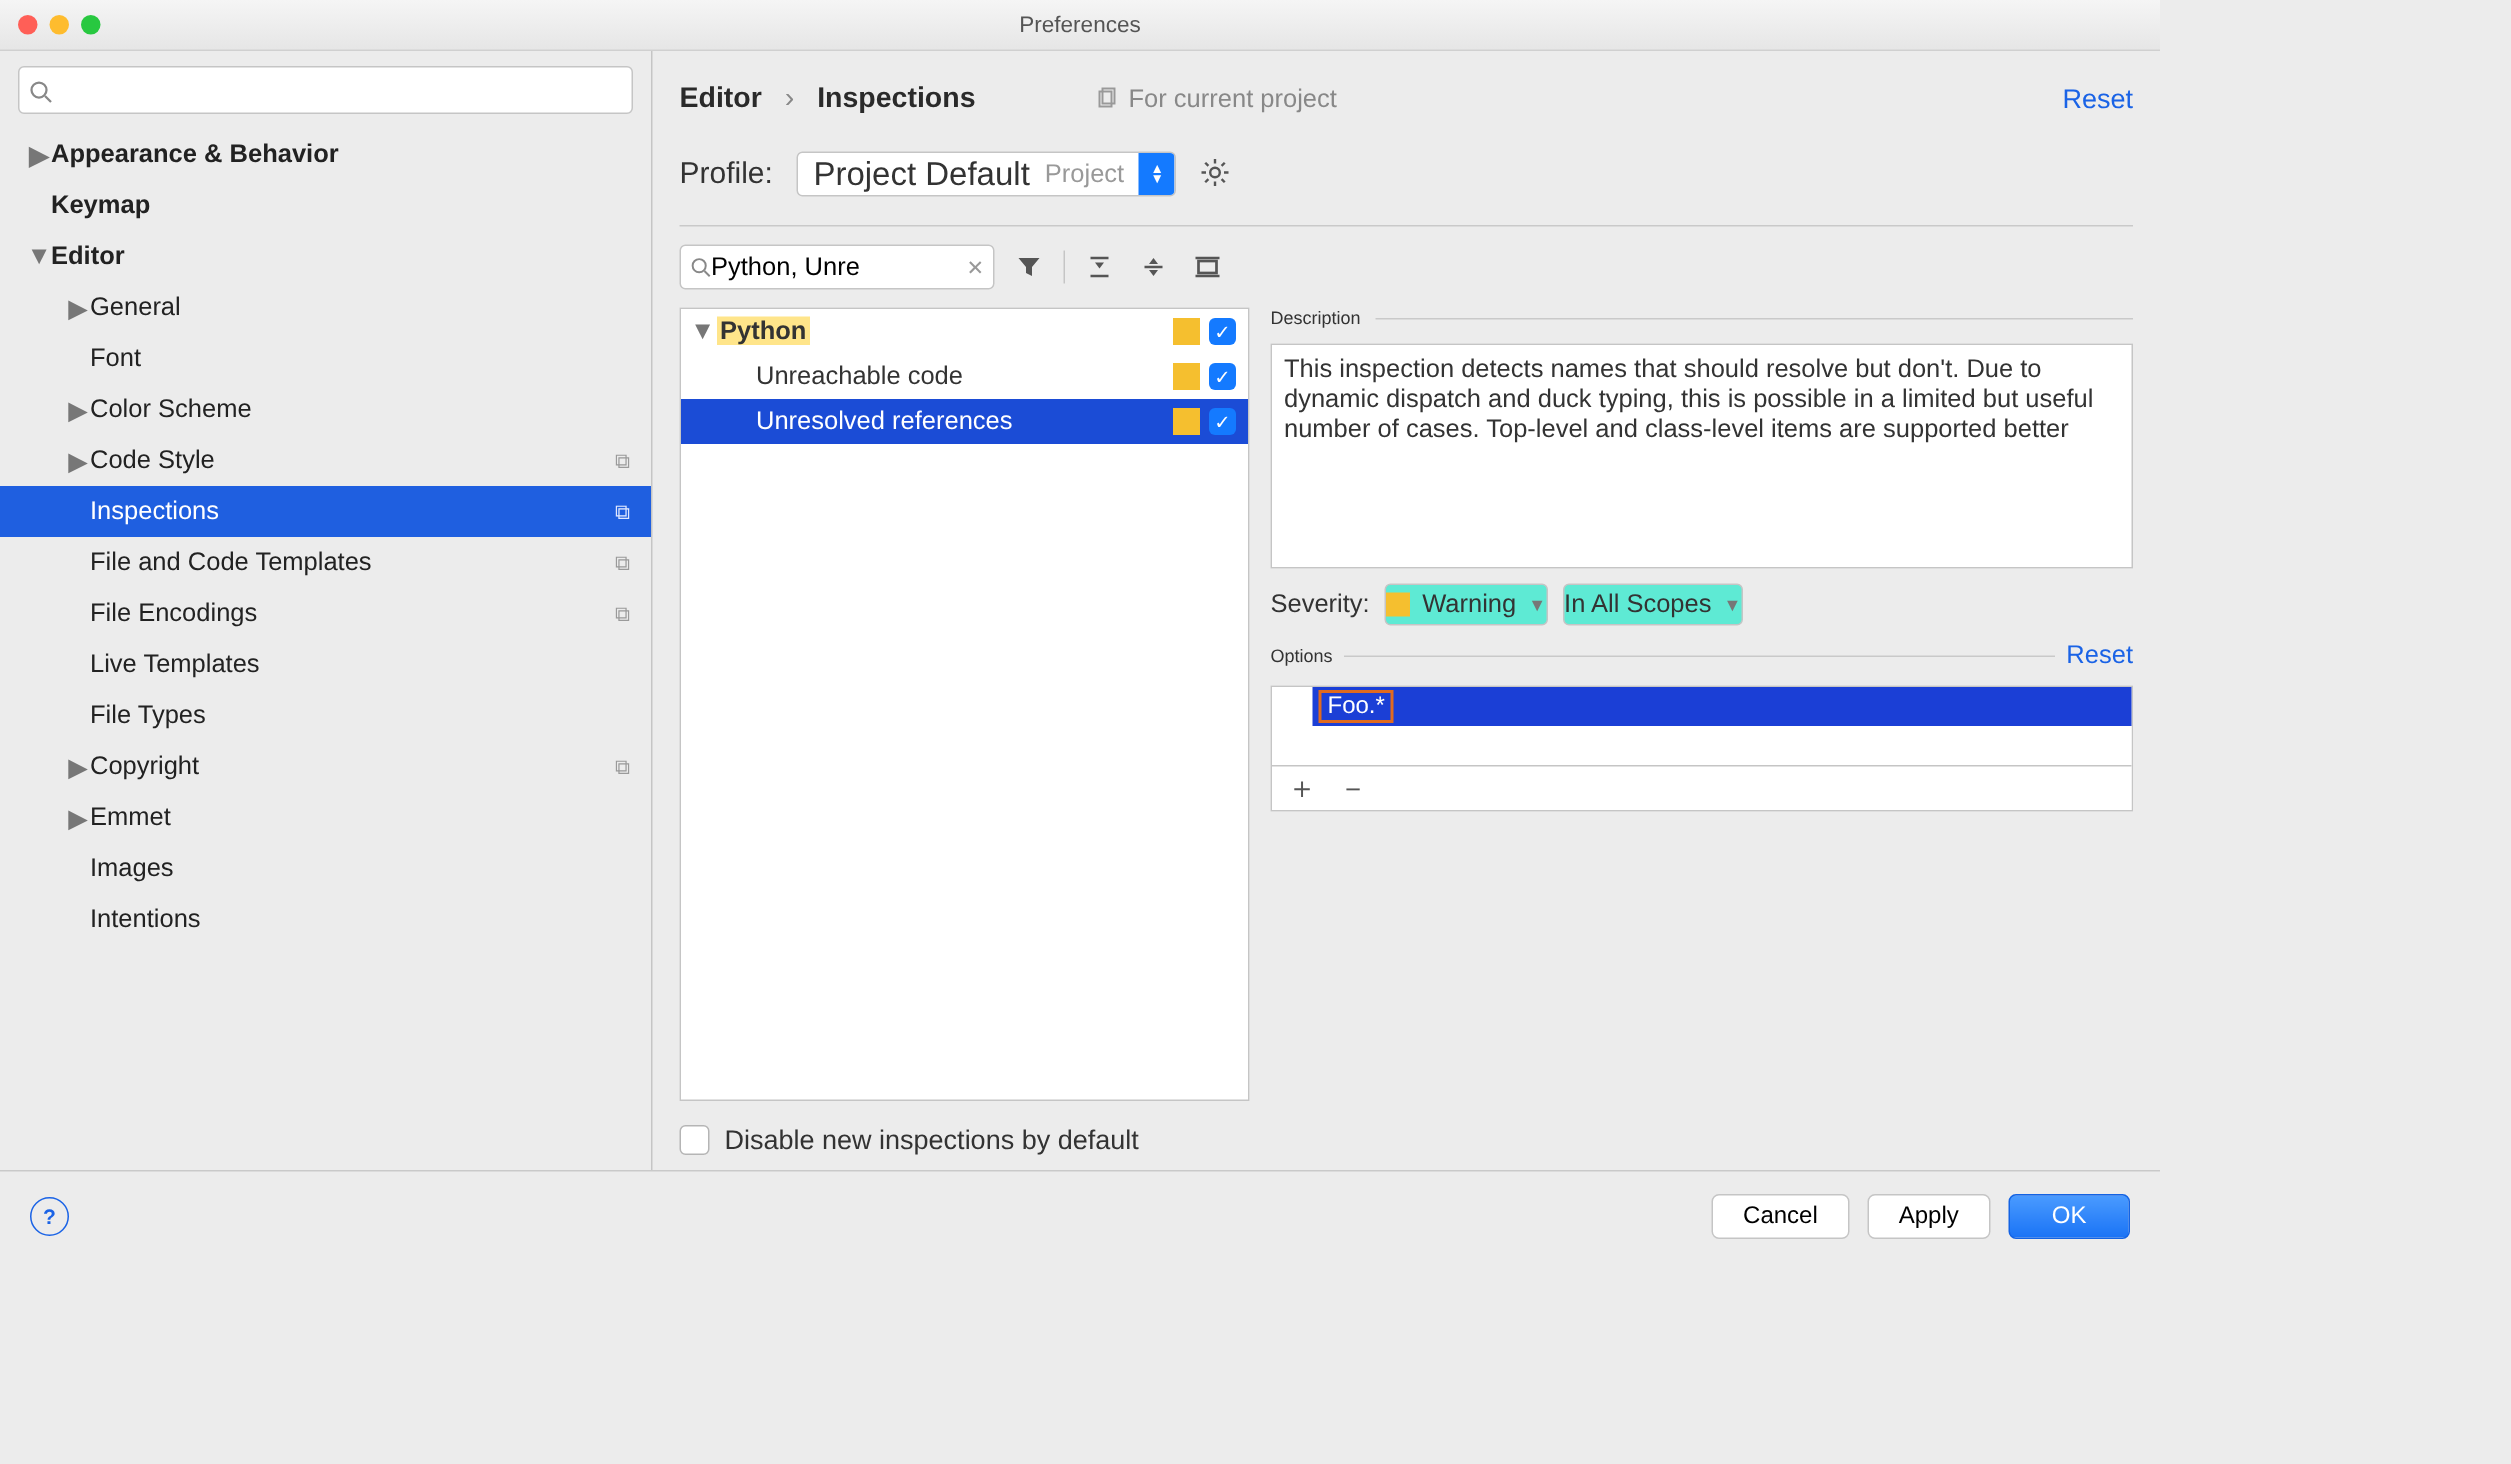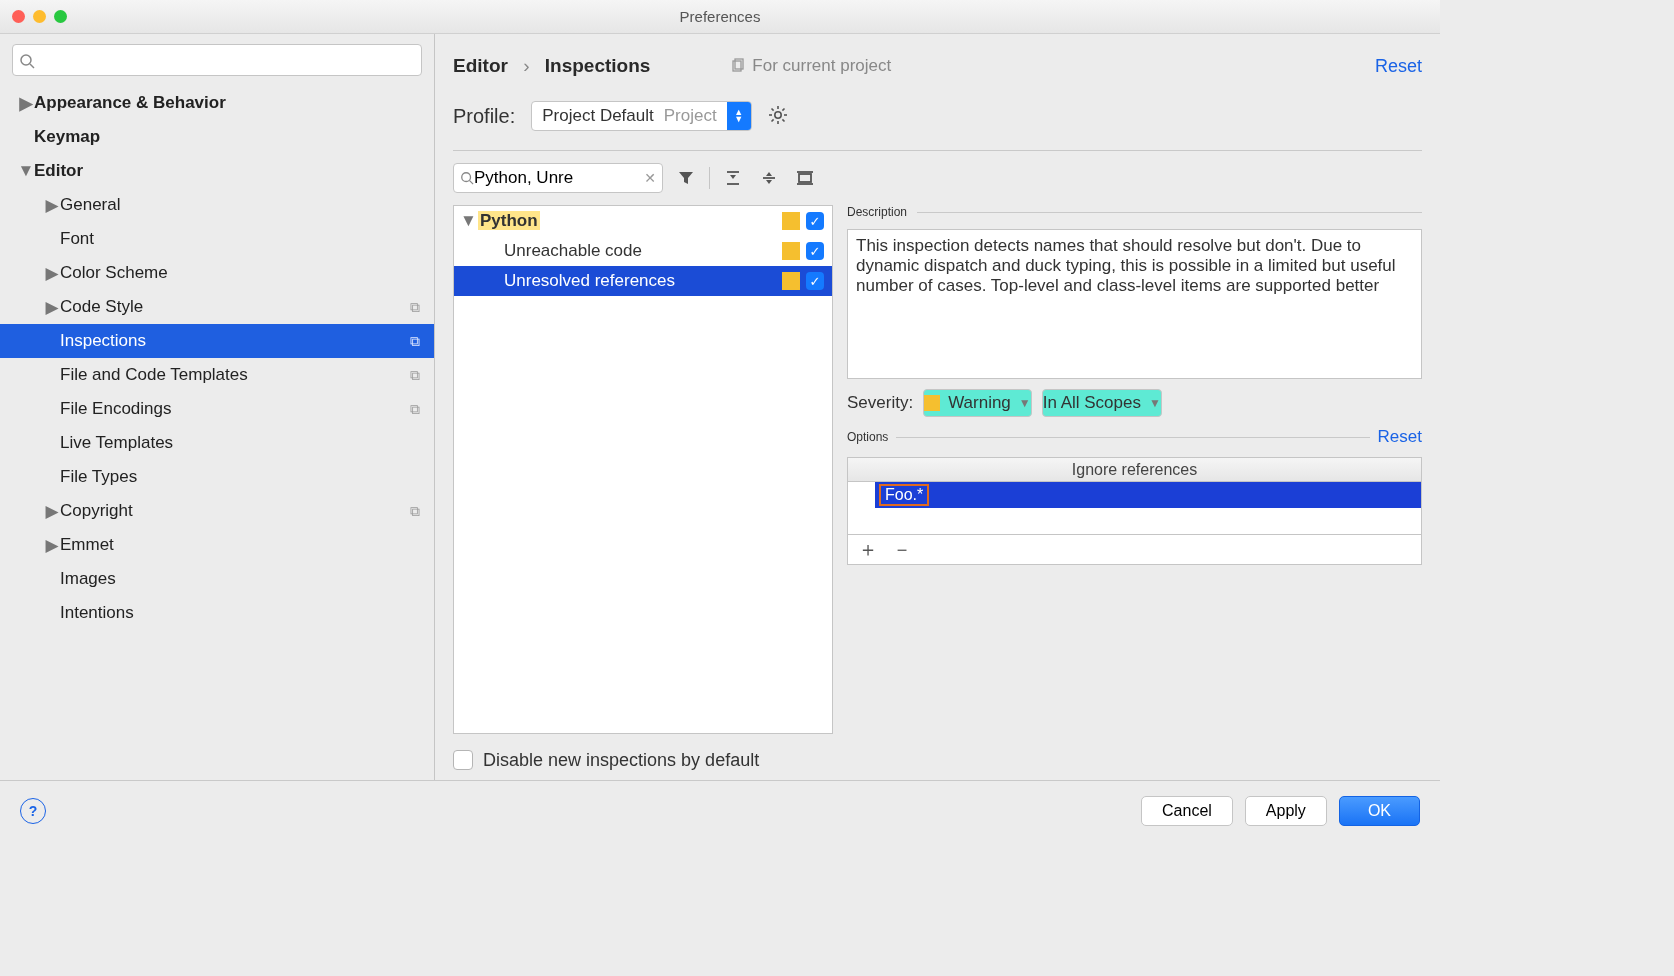--- a/index.html
+++ b/index.html
@@ -64,21 +64,21 @@
     .scope-tag { display:flex; align-items:center; gap:6px; color:#888; margin-left:80px; font-size:17px;}
     .reset-link { color:#1a63e6; font-size:18px; margin-left:auto; cursor:pointer; }
 
     .profile-row { display:flex; align-items:center; gap:16px; height:44px; margin-top:6px; }
     .profile-row .label { font-size:20px; color:#333; }
     .profile-select {
       display:flex; align-items:center;
       background:#fff; border-radius:4px; border:1px solid #c5c5c5;
       height:30px; overflow:hidden;
     }
-    .profile-select .txt { padding:0 10px; font-size:17px; }
+    .profile-select .txt { padding:0 10px; font-size:22px; }
     .profile-select .hint { color:#999; padding-right:10px; font-size:17px;}
     .profile-select .arrows { background:#147aff; width:24px; height:100%; display:flex; flex-direction:column; align-items:center; justify-content:center; color:#fff; font-size:9px; line-height:7px;}
     .gear { color:#555; cursor:pointer; }
 
     .hr { height:1px; background:#c9c9c9; margin: 12px 0 8px 0; }
 
     .filter-row { display:flex; align-items:center; gap:10px; height:38px; }
     .filter-input {
       display:flex; align-items:center;
       background:#fff; border:1px solid #c5c5c5; border-radius:4px;
@@ -350,21 +350,20 @@
         </div>
 
         <div class="options-head">
           <div class="section-label" style="flex:0 0 auto;">
             <span>Options</span>
           </div>
           <span class="line" style="flex:1; height:1px; background:#c9c9c9; margin:0 8px;"></span>
           <span class="rlink">Reset</span>
         </div>
         <div class="opt-table">
-          <div class="opt-header">Ignore references</div>
           <div class="opt-row-sel">
             <span class="cell">Foo.*</span>
           </div>
           <div class="opt-blank"></div>
           <div class="opt-toolbar">
             <span>＋</span>
             <span>－</span>
           </div>
         </div>
       </div>

